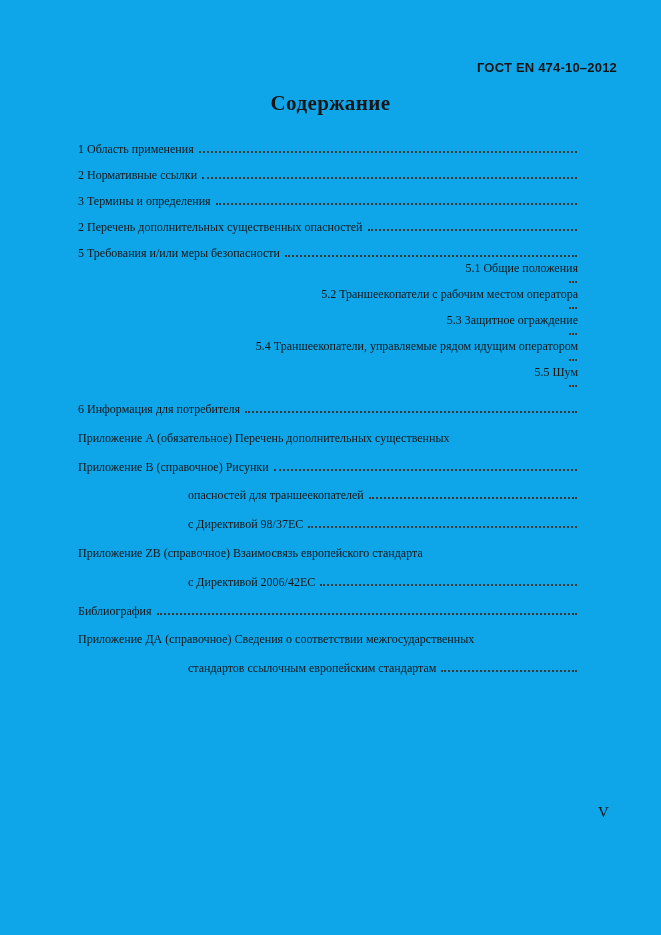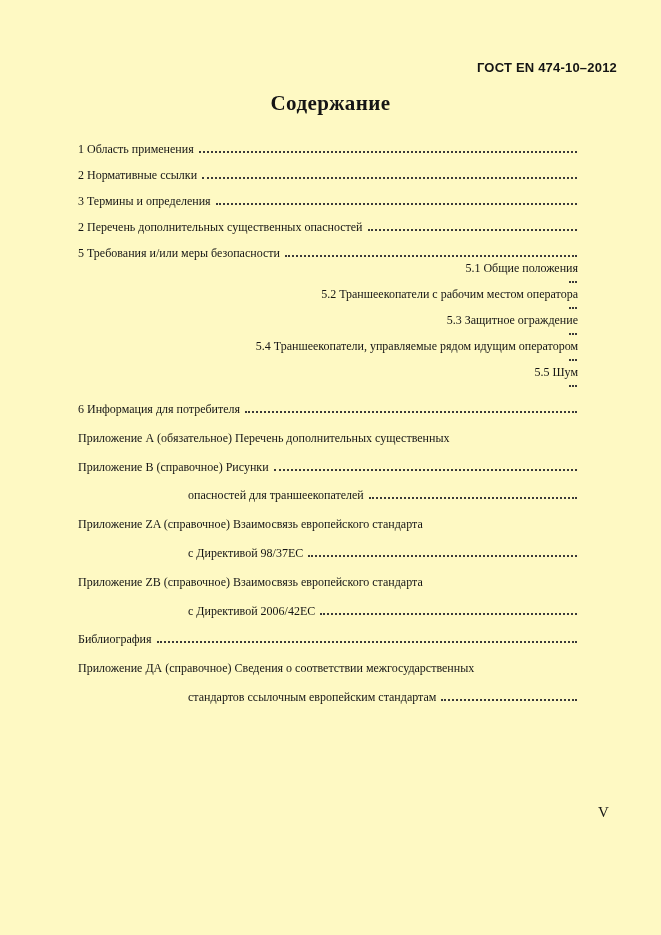--- a/index.html
+++ b/index.html
@@ -5,21 +5,21 @@
   html, body { margin: 0; padding: 0; }
   body {
     width: 661px; height: 935px;
     background: #ffffff;
     color: #151515;
     font-family: "Liberation Serif", "DejaVu Serif", serif;
   }
   .page {
     position: relative;
     width: 661px; height: 935px;
-    background: #fef9c3;
+    background: #0ea5e9;
     overflow: hidden;
   }
   .doc-header {
     position: absolute;
     top: 60px; right: 44px;
     font-family: "Liberation Sans", "DejaVu Sans", sans-serif;
     font-weight: bold;
     font-size: 13px;
     letter-spacing: 0.2px;
     white-space: nowrap;
@@ -118,23 +118,20 @@
         <span class="toc-text">Приложение А (обязательное) Перечень дополнительных существенных</span>
       </div>
       <div class="toc-row indent-0">
         <span class="toc-text">Приложение В (справочное) Рисунки</span>
         <span class="leader"></span>
       </div>
       <div class="toc-row indent-2">
         <span class="toc-text">опасностей для траншеекопателей</span>
         <span class="leader"></span>
       </div>
-      <div class="toc-row indent-0">
-        <span class="toc-text">Приложение ZA (справочное) Взаимосвязь европейского стандарта</span>
-      </div>
       <div class="toc-row indent-2">
         <span class="toc-text">с Директивой 98/37ЕС</span>
         <span class="leader"></span>
       </div>
       <div class="toc-row indent-0">
         <span class="toc-text">Приложение ZB (справочное) Взаимосвязь европейского стандарта</span>
       </div>
       <div class="toc-row indent-2">
         <span class="toc-text">с Директивой 2006/42ЕС</span>
         <span class="leader"></span>

